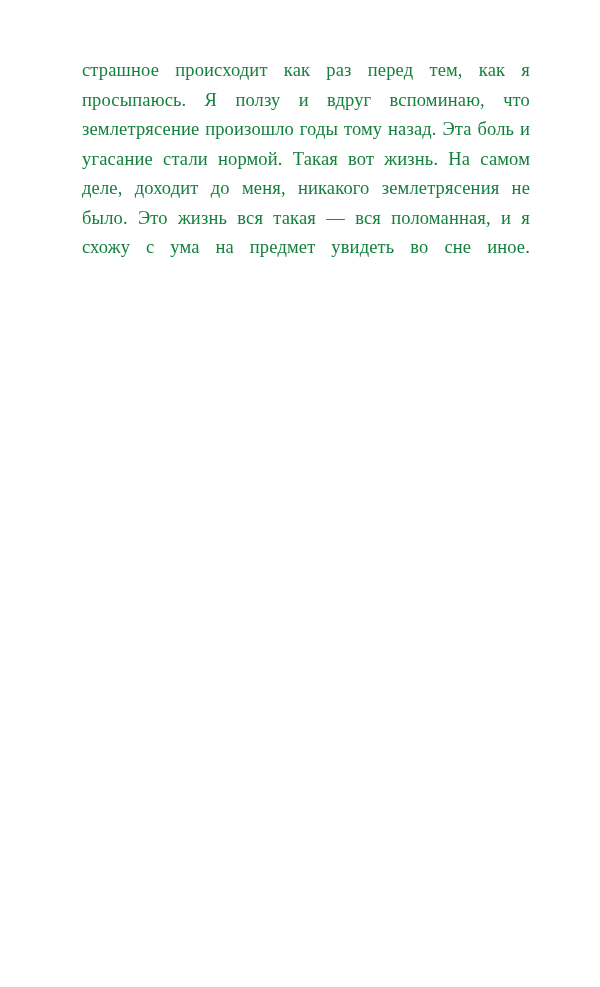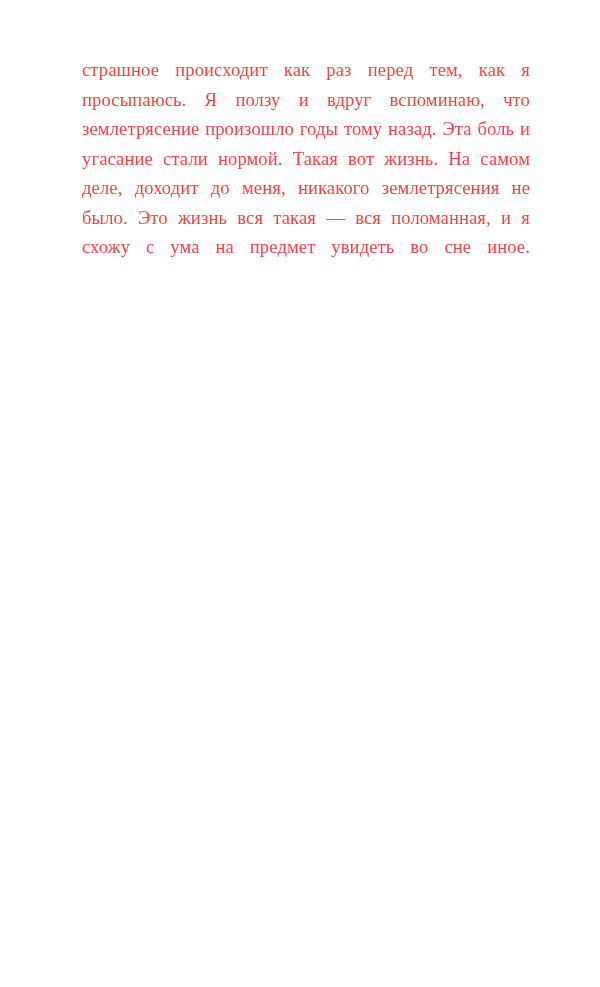--- a/index.html
+++ b/index.html
@@ -24,21 +24,21 @@
     position: absolute;
     left: 82px;
     top: 56px;
     width: 448px;
   }
   .body-paragraph {
     margin: 0;
     font-family: "Liberation Serif", "DejaVu Serif", serif;
     font-size: 18.5px;
     line-height: 29.5px;
-    color: #ef4444;
+    color: #15803d;
     text-align: justify;
     text-justify: inter-word;
     letter-spacing: 0.15px;
     word-spacing: 0.5px;
     font-weight: 500;
     -webkit-font-smoothing: antialiased;
   }
   .body-paragraph::after {
     content: "";
     display: inline-block;

